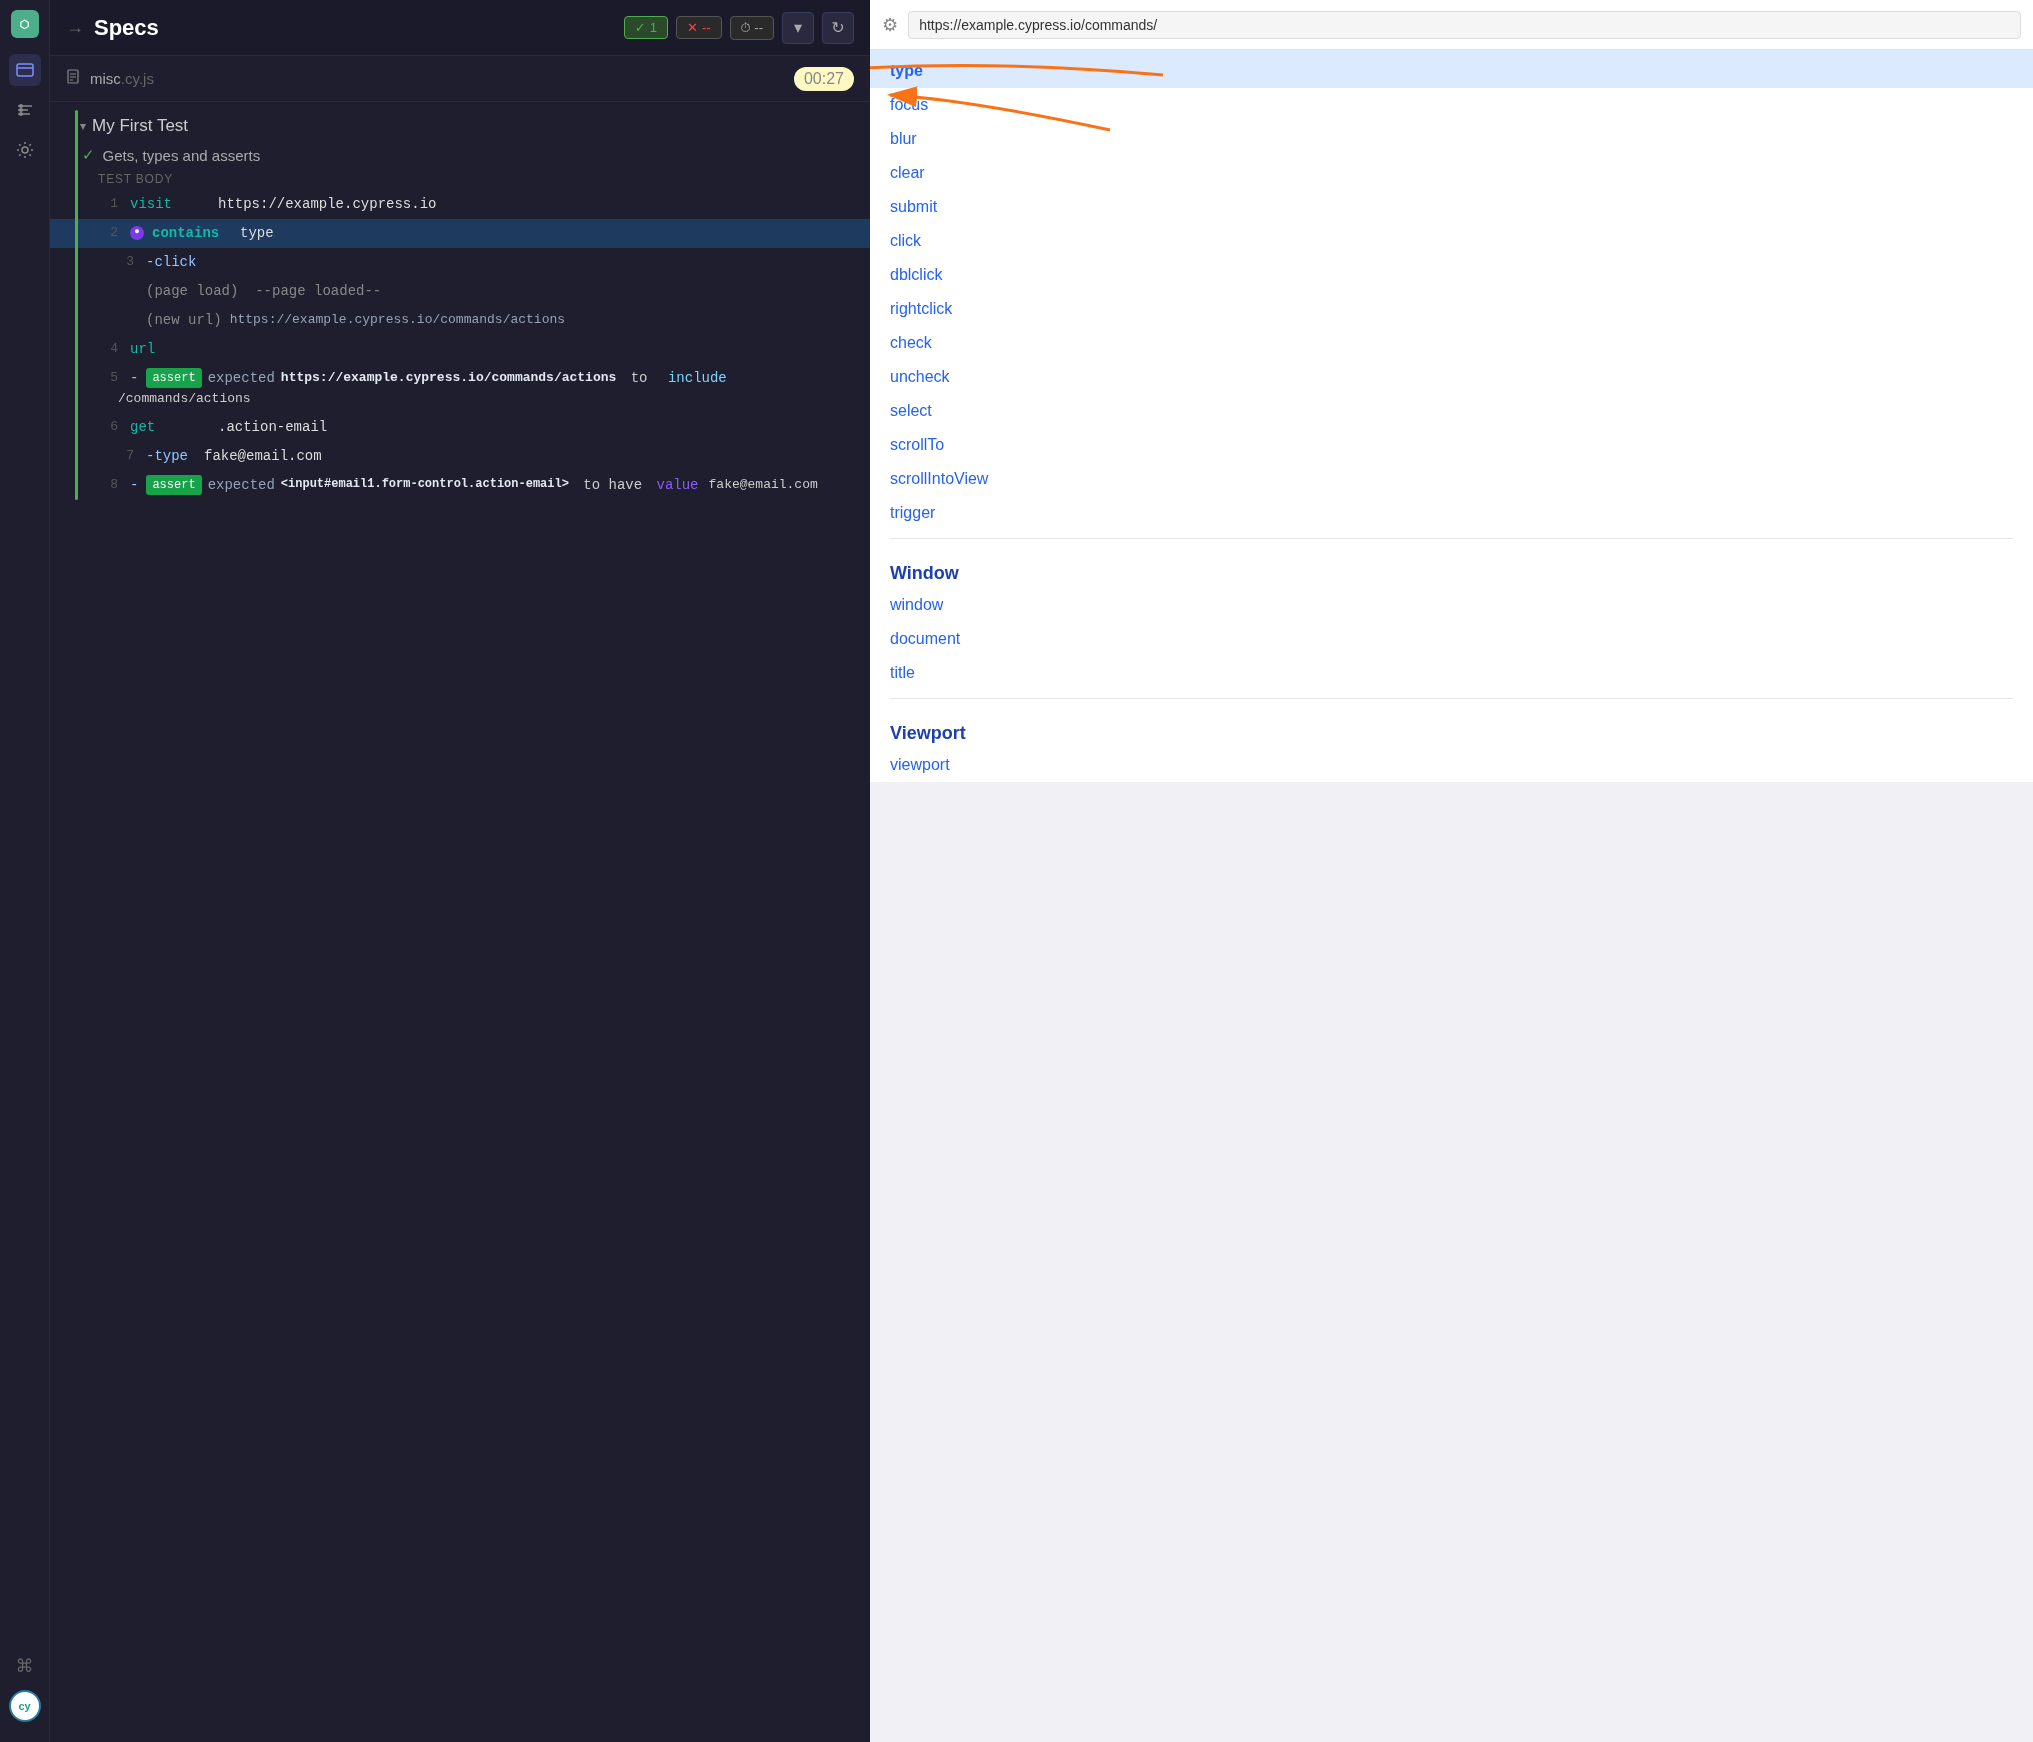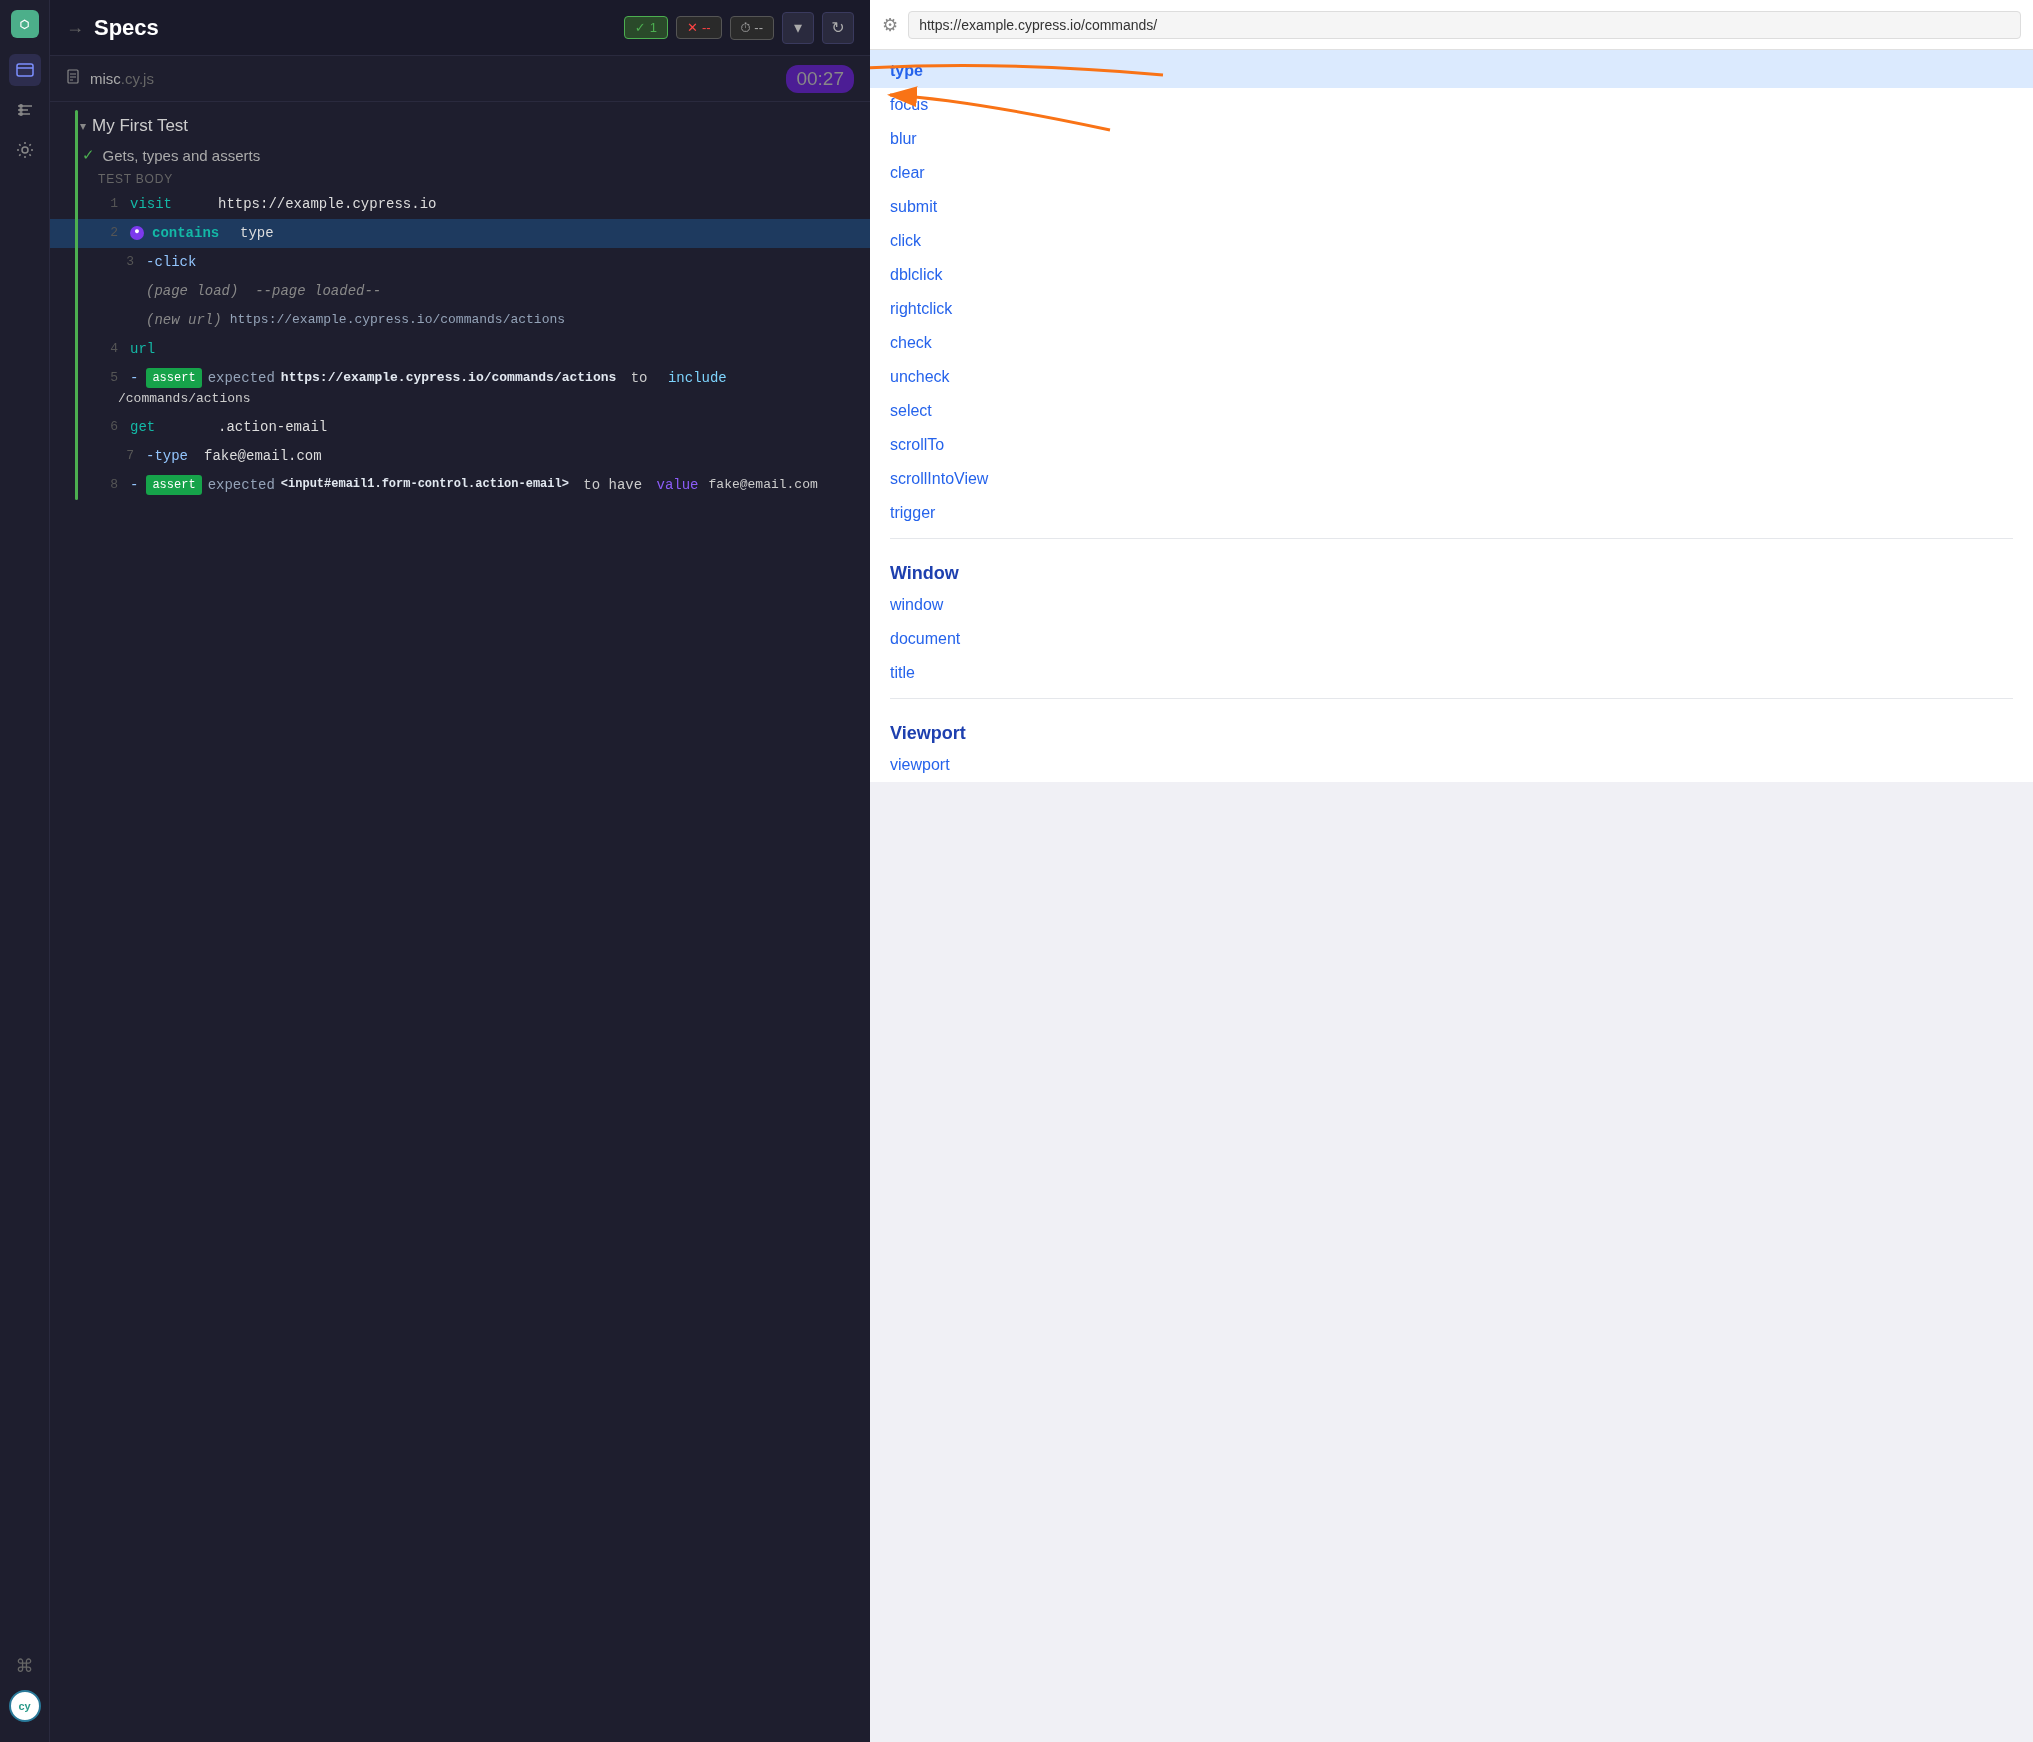--- a/index.html
+++ b/index.html
@@ -126,21 +126,21 @@
     
     .spec-label-row {
       display: flex; align-items: center;
       padding: 8px 16px;
       border-bottom: 1px solid #2a2a3e;
       height: 46px;
     }
     .spec-file-icon { color: #888; font-size: 14px; margin-right: 8px; }
     .spec-filename { color: #aaa; font-size: 15px; }
     .spec-filename em { color: #666; font-style: normal; }
-    .spec-timer { margin-left: auto; background: #4c1d95; border-radius: 12px; padding: 3px 10px; color: #888; font-size: 19px; }
+    .spec-timer { margin-left: auto; background: #fef9c3; border-radius: 12px; padding: 3px 10px; color: #888; font-size: 16px; }
 
     
     .test-tree {
       flex: 1;
       overflow-y: auto;
       padding: 8px 0;
     }
     .suite-header {
       display: flex; align-items: center;
       padding: 6px 16px;
@@ -180,21 +180,21 @@
     }
     .cmd-row.highlighted {
       background: #1e3a5f;
     }
     .cmd-row.sub { padding-left: 64px; }
     .line-num { color: #555; width: 20px; text-align: right; margin-right: 12px; flex-shrink: 0; font-size: 13px; }
     .cmd-name { color: #14b8a6; margin-right: 8px; min-width: 80px; }
     .cmd-name.bold { font-weight: bold; }
     .cmd-value { color: #ddd; }
     .cmd-subname { color: #93c5fd; margin-right: 8px; }
-    .cmd-italic { color: #888; font-style: italic; }
+    .cmd-italic { color: #888; }
     .assert-badge {
       background: #16a34a;
       color: white;
       padding: 1px 6px;
       border-radius: 3px;
       font-size: 12px;
       margin-right: 6px;
       font-family: 'Courier New', monospace;
     }
     .keyword-expected { color: #94a3b8; margin-right: 6px; }

